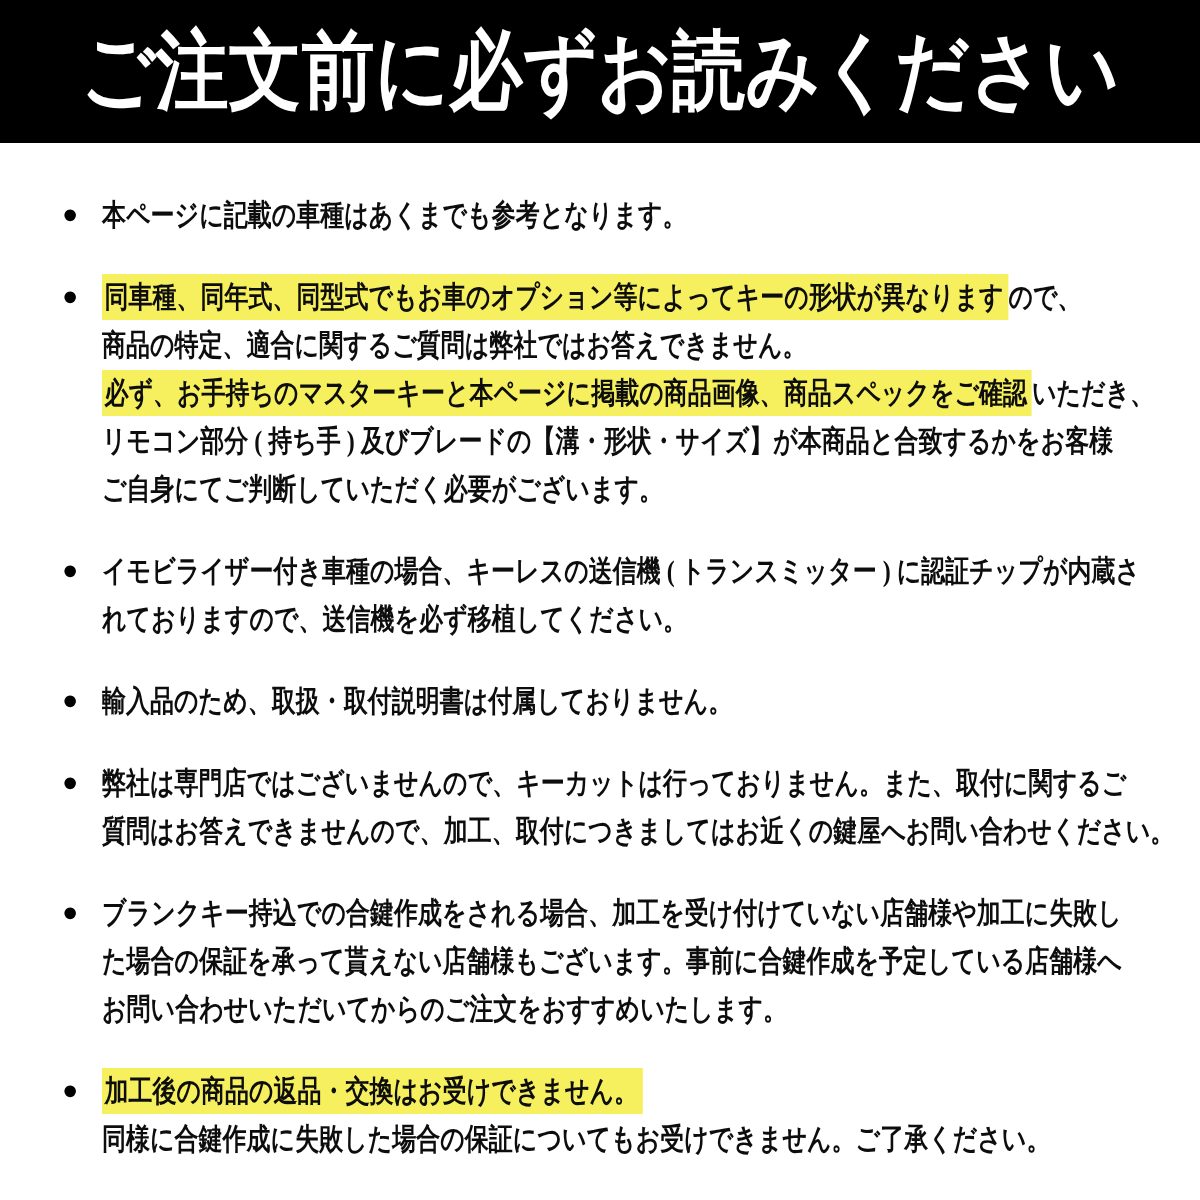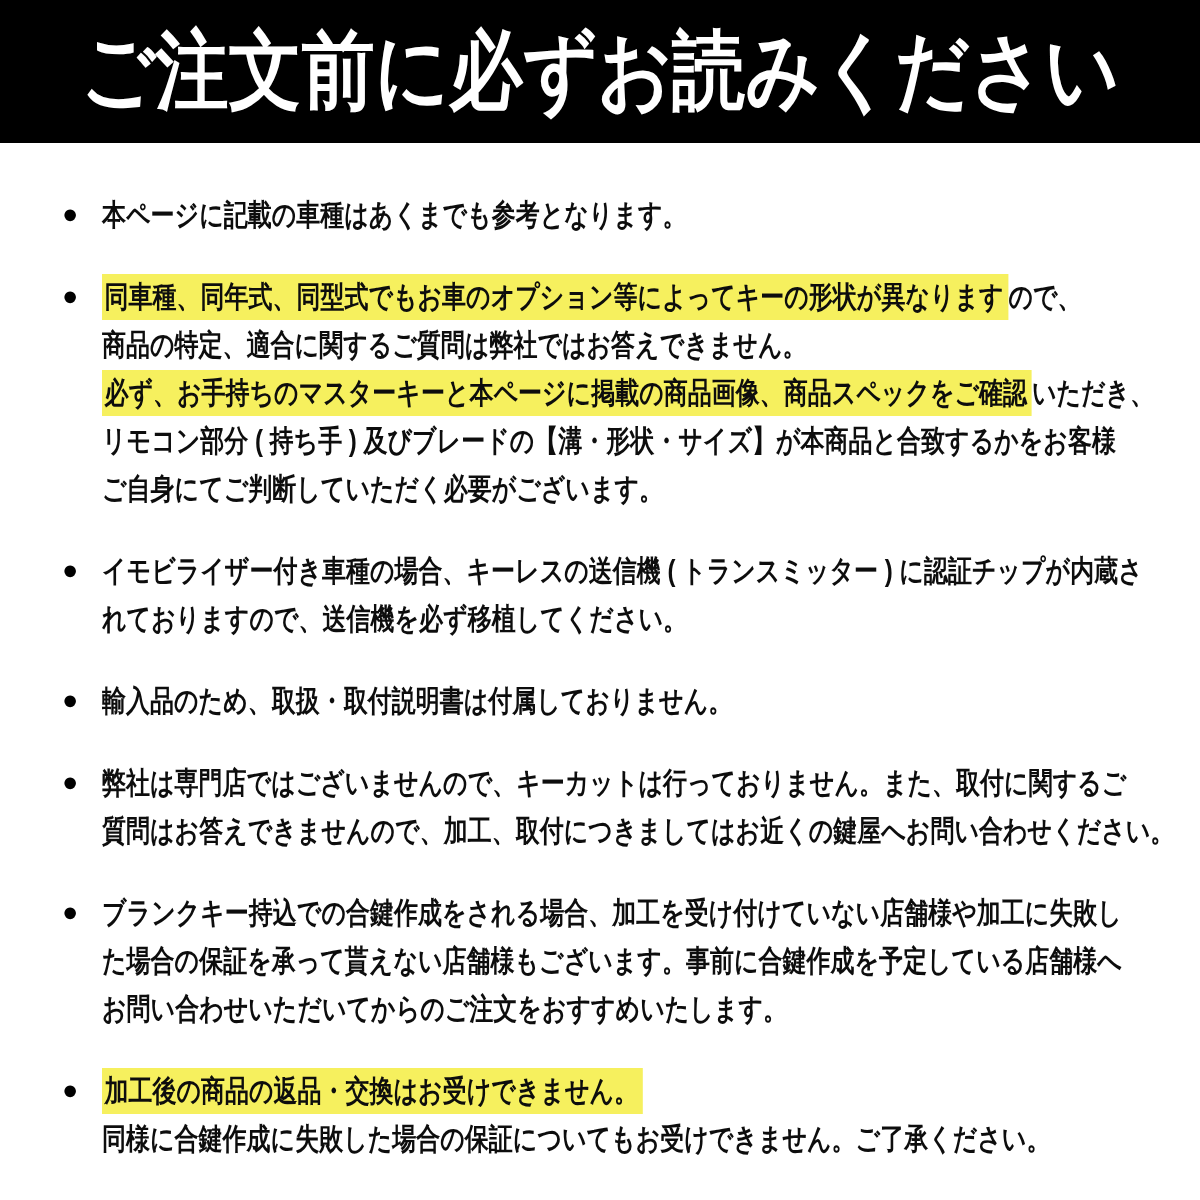--- a/index.html
+++ b/index.html
@@ -3,21 +3,21 @@
 <meta charset="utf-8">
 <style>
   * { margin: 0; padding: 0; box-sizing: border-box; }
   html, body { background: #ffffff; }
   .page {
     position: relative;
     width: 1200px;
     height: 1200px;
     background: #ffffff;
     overflow: hidden;
-    font-family: Liberation Sans, sans-serif;
+    font-family: Liberation Serif, serif;
     font-weight: bold;
     color: #0d0d0d;
   }
   .banner {
     width: 1200px;
     height: 143px;
     background: #000000;
     display: flex;
     align-items: center;
     justify-content: center;

